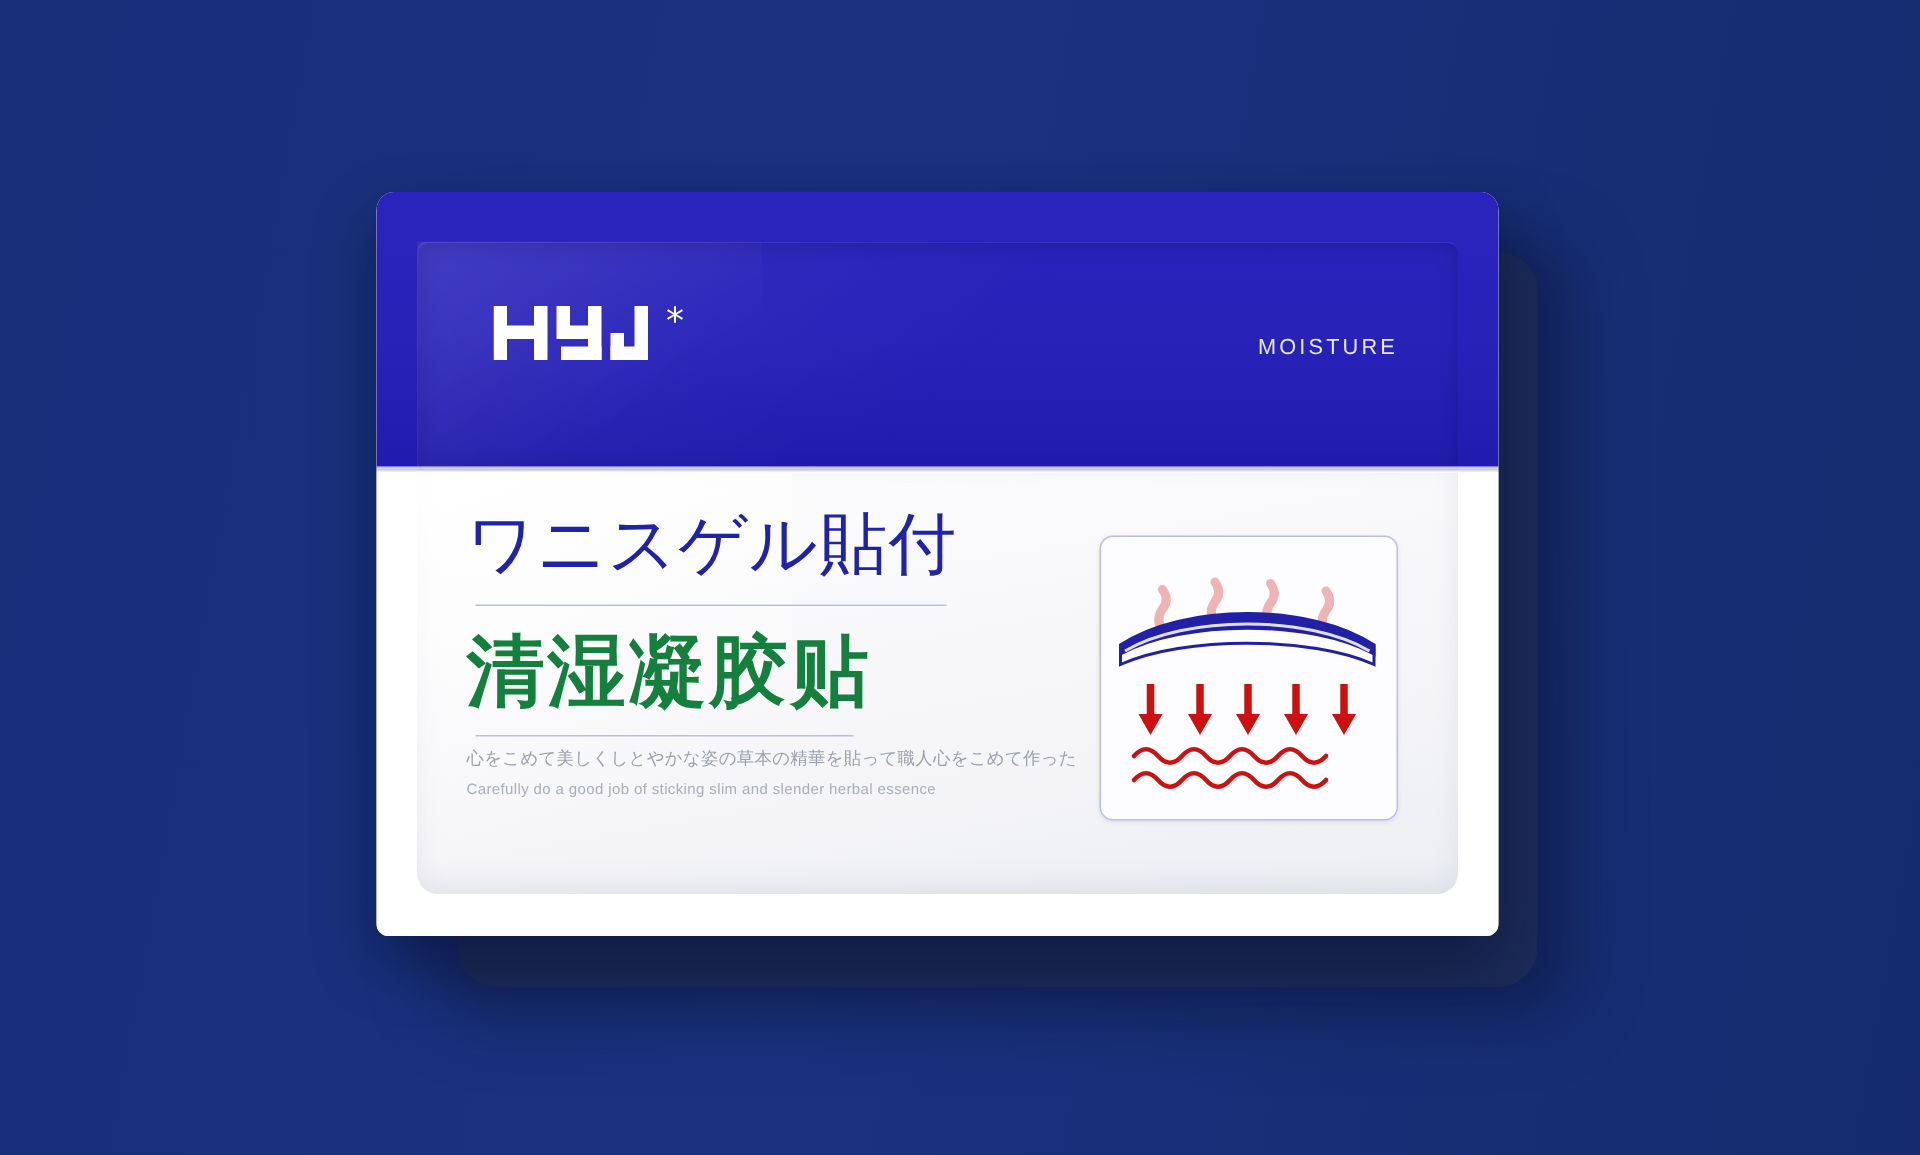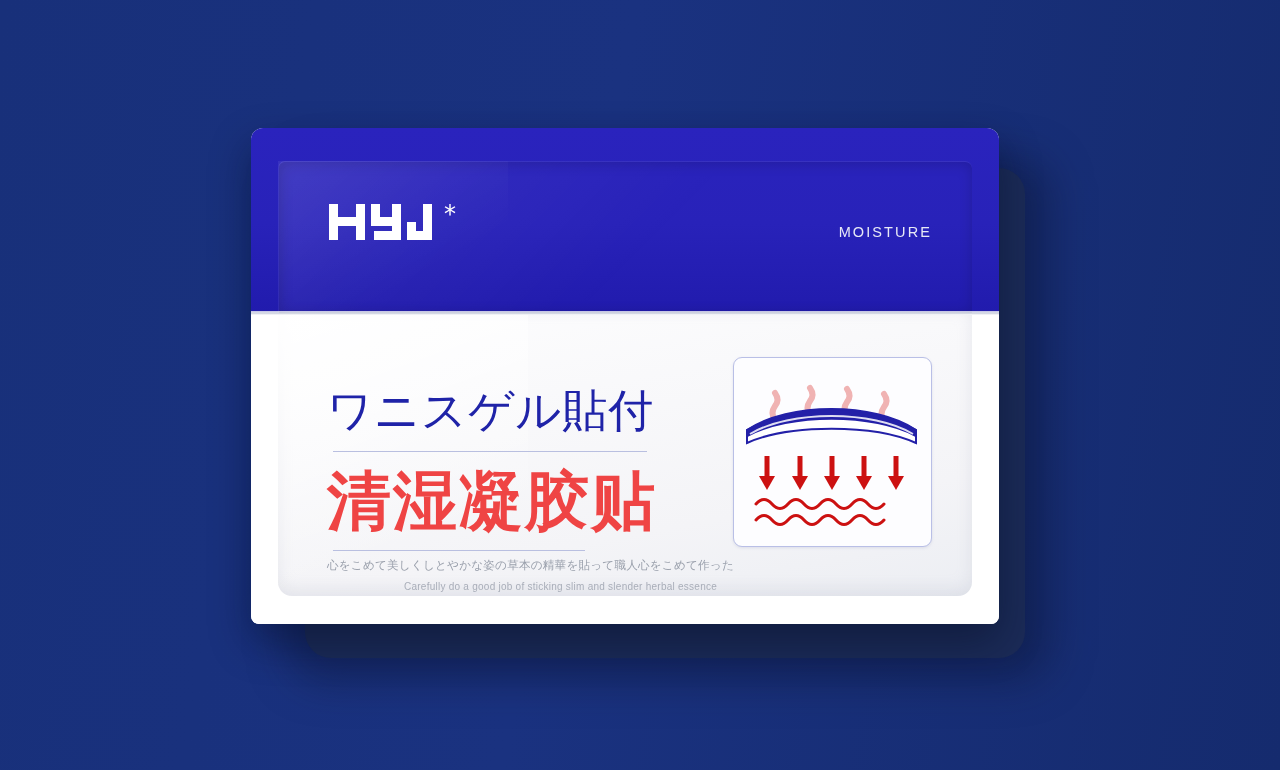--- a/index.html
+++ b/index.html
@@ -70,45 +70,45 @@
   .logo-star{
     color:#ffffff;font-size:24px;line-height:1;margin-left:3px;margin-top:-2px;
     font-family:"DejaVu Sans", sans-serif;
   }
   .brand-lines{
     position:absolute;right:67px;top:94px;text-align:right;color:#e7e9f6;
     font-size:14.5px;letter-spacing:2.1px;line-height:21px;
   }
 
   
-  .content{position:absolute;left:76px;top:213px;width:390px;margin-top:48px;}
+  .content{position:absolute;left:60px;top:213px;width:390px;}
   .title-jp{
     font-family:"Liberation Serif", serif;
     font-size:45px;line-height:1;color:#1f23a8;letter-spacing:1px;
     font-weight:400;white-space:nowrap;
   }
   .rule{height:1px;background:#b9bfe0;margin:17px 0 0 6px;}
   .rule.r1{width:314px;}
   .rule.r2{width:252px;margin-top:16px;}
   .title-cn{
-    font-family:Liberation Serif, serif;
-    font-size:64px;line-height:1;color:#ef4444;letter-spacing:2px;
+    font-family:Liberation Sans, sans-serif;
+    font-size:52px;line-height:1;color:#15803d;letter-spacing:2px;
     font-weight:700;white-space:nowrap;margin-top:18px;
   }
   .sub-cn{
     margin-top:18px;font-size:13.5px;color:#8a8f9c;letter-spacing:2.4px;
     font-family:"DejaVu Sans", sans-serif;white-space:nowrap;
   }
   .sub-jp{
     margin-top:7px;font-size:11.6px;color:#9aa0ac;letter-spacing:.2px;
     font-family:Liberation Mono, monospace;white-space:nowrap;
   }
   .sub-en{
     margin-top:8px;font-size:10px;color:#a9aeb9;letter-spacing:.25px;
-    font-family:"Liberation Sans", sans-serif;white-space:nowrap;text-align:right;
+    font-family:"Liberation Sans", sans-serif;white-space:nowrap;
   }
 
   
   .illus{
     position:absolute;left:482px;top:229px;width:197px;height:188px;
     background:#fdfdff;border:1px solid #b9bfe6;border-radius:9px;
     box-shadow:0 1px 3px rgba(120,130,170,.18);
   }
 </style>
 </head>

